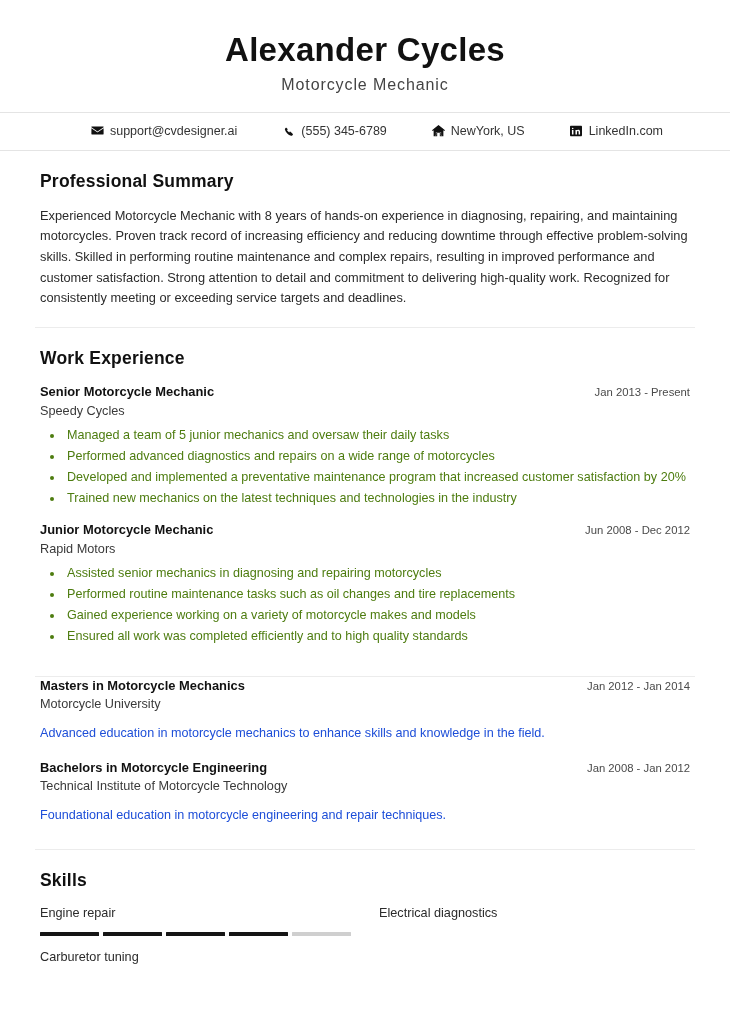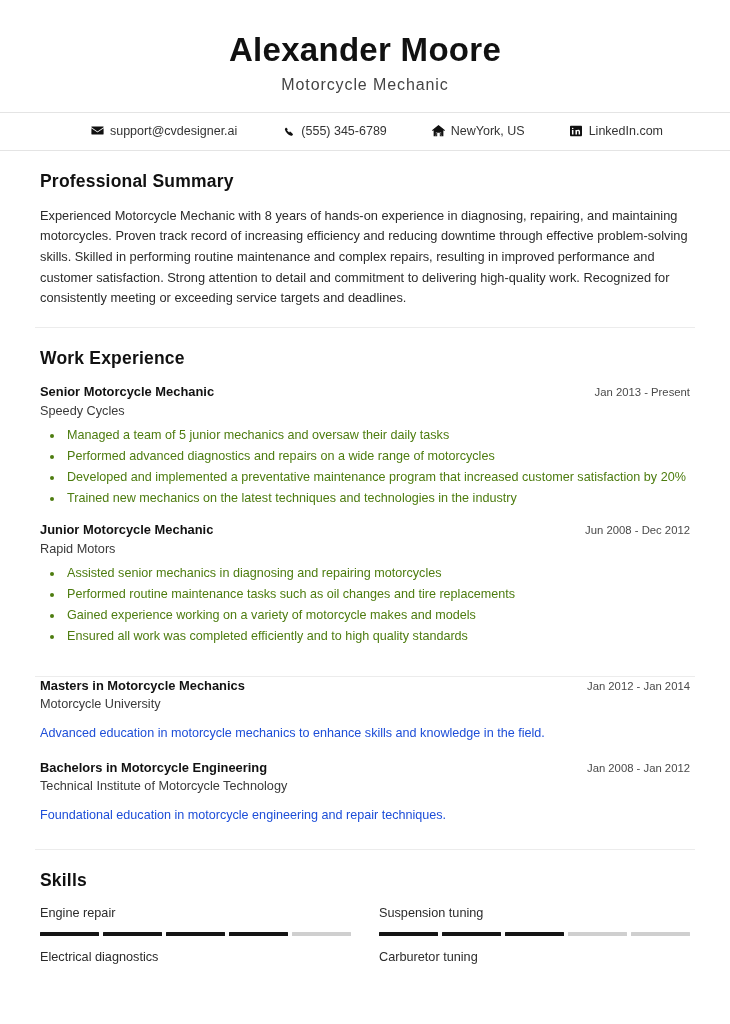--- a/index.html
+++ b/index.html
@@ -171,21 +171,21 @@
     border-radius: 0.5px;
   }
   .skill-seg.filled { background: #151515; }
 </style>
 </head>
 <body>
 
 <div class="resume">
 
   <div class="header">
-    <div class="full-name">Alexander Moore</div>
+    <div class="full-name">Alexander Cycles</div>
     <div class="job-title">Motorcycle Mechanic</div>
   </div>
 
   <div class="contact-bar" id="contact-bar">
       <div class="contact-item">
         <span class="ico">
           <svg width="13" height="13" viewBox="0 0 16 16" fill="currentColor">
             <path d="M1 3.2h14c.3 0 .5.2.5.5v.3L8 9.1.5 4v-.3c0-.3.2-.5.5-.5zM.5 5.3 7.7 10.2c.2.15.4.15.6 0L15.5 5.3v7c0 .3-.2.5-.5.5H1c-.3 0-.5-.2-.5-.5v-7z"></path>
           </svg>
         </span>
@@ -289,30 +289,20 @@
           <div class="skill-name">Engine repair</div>
           <div class="skill-bar">
             <div class="skill-seg filled"></div>
             <div class="skill-seg filled"></div>
             <div class="skill-seg filled"></div>
             <div class="skill-seg filled"></div>
             <div class="skill-seg"></div>
           </div>
         </div>
         <div class="skill">
-          <div class="skill-name">Suspension tuning</div>
-          <div class="skill-bar">
-            <div class="skill-seg filled"></div>
-            <div class="skill-seg filled"></div>
-            <div class="skill-seg filled"></div>
-            <div class="skill-seg"></div>
-            <div class="skill-seg"></div>
-          </div>
-        </div>
-        <div class="skill">
           <div class="skill-name">Electrical diagnostics</div>
         </div>
         <div class="skill">
           <div class="skill-name">Carburetor tuning</div>
         </div>
       </div>
   </div>
 
 </div>
 

